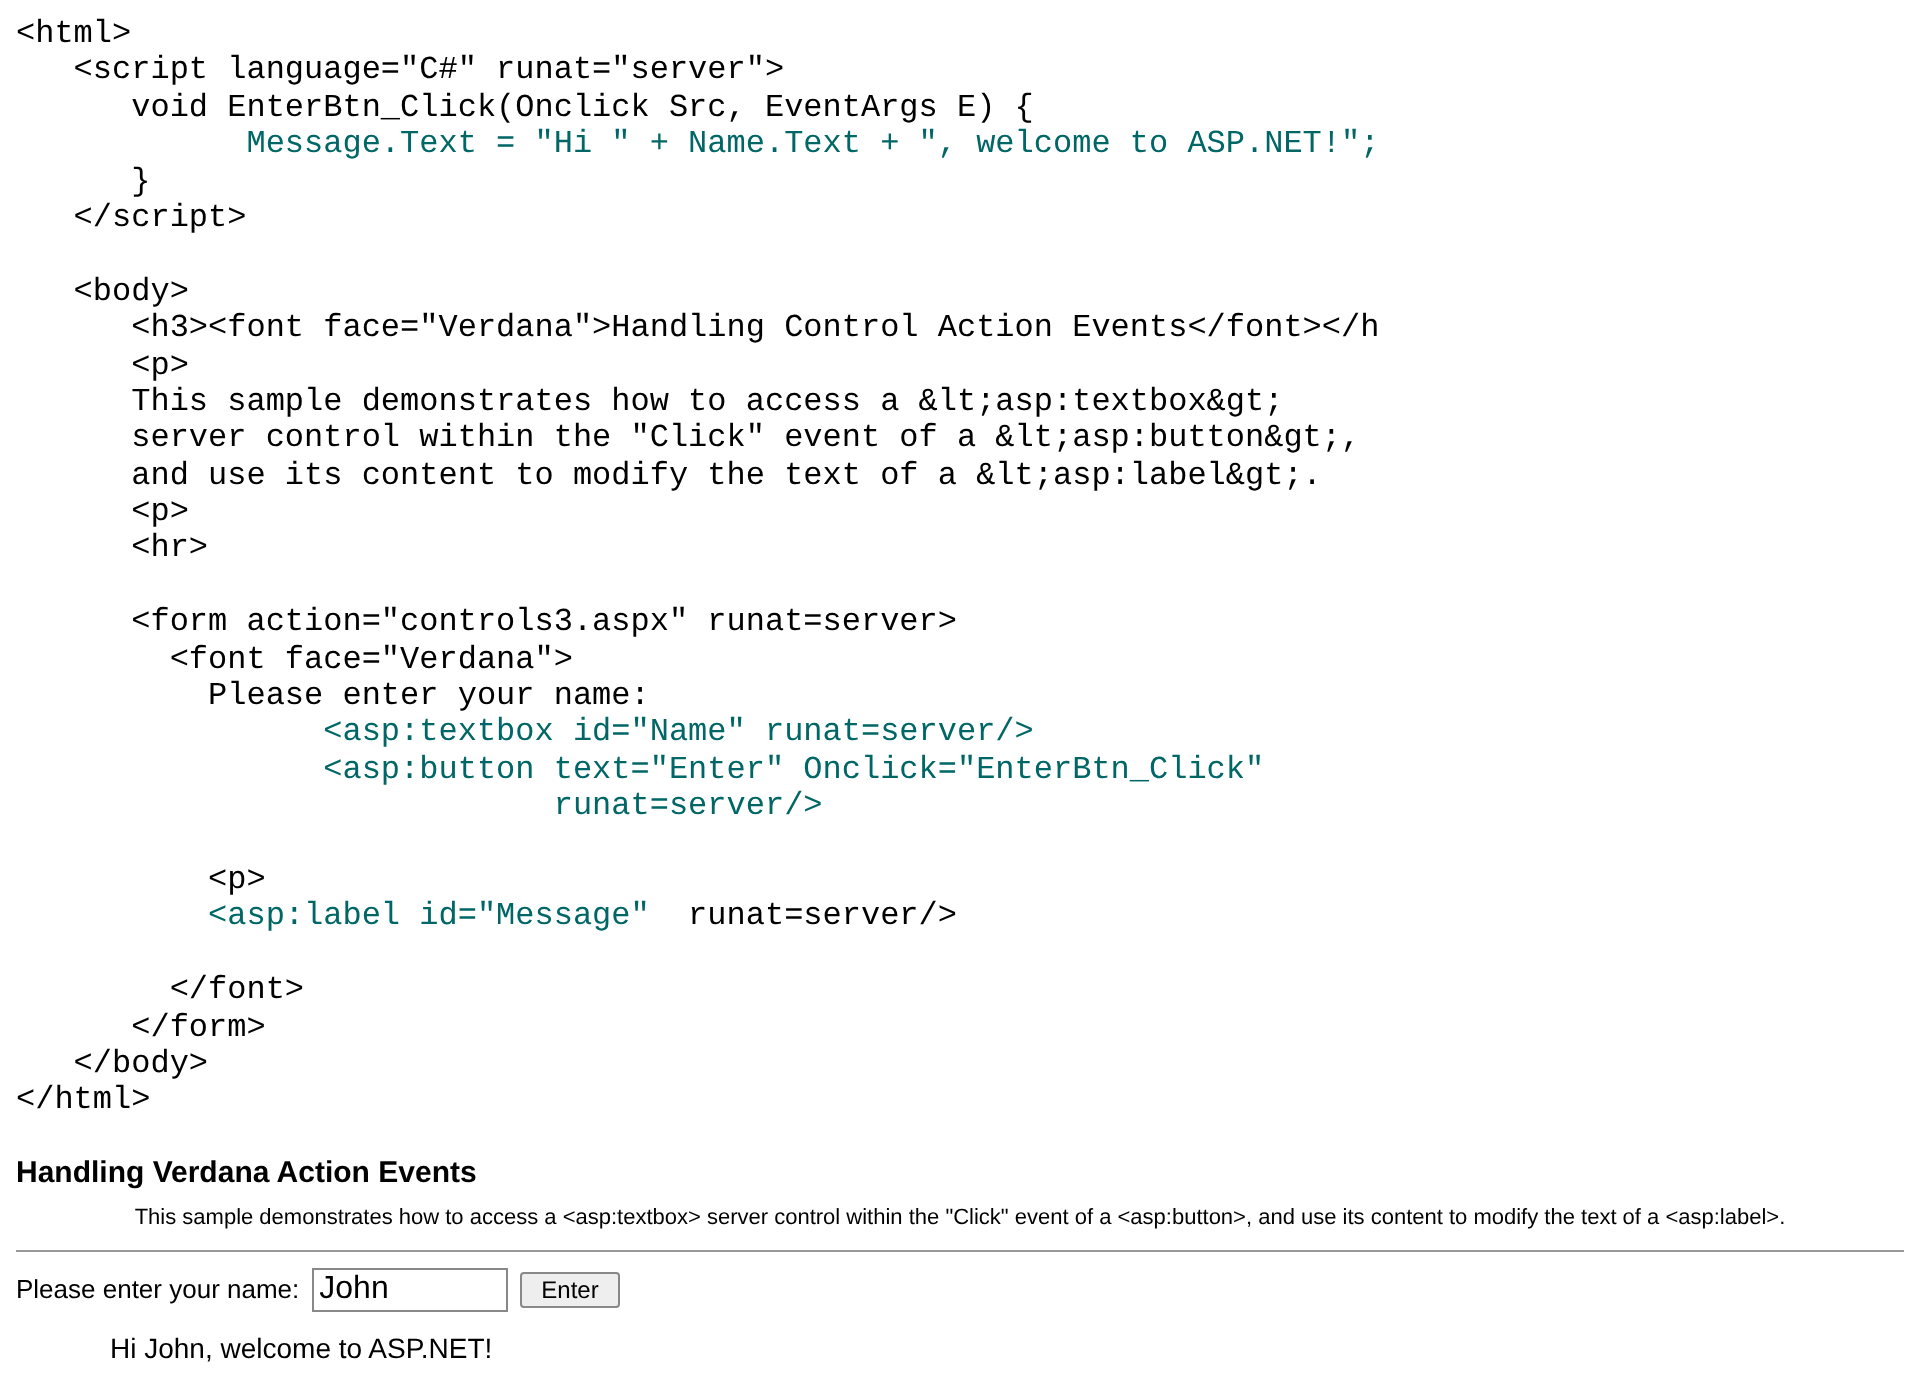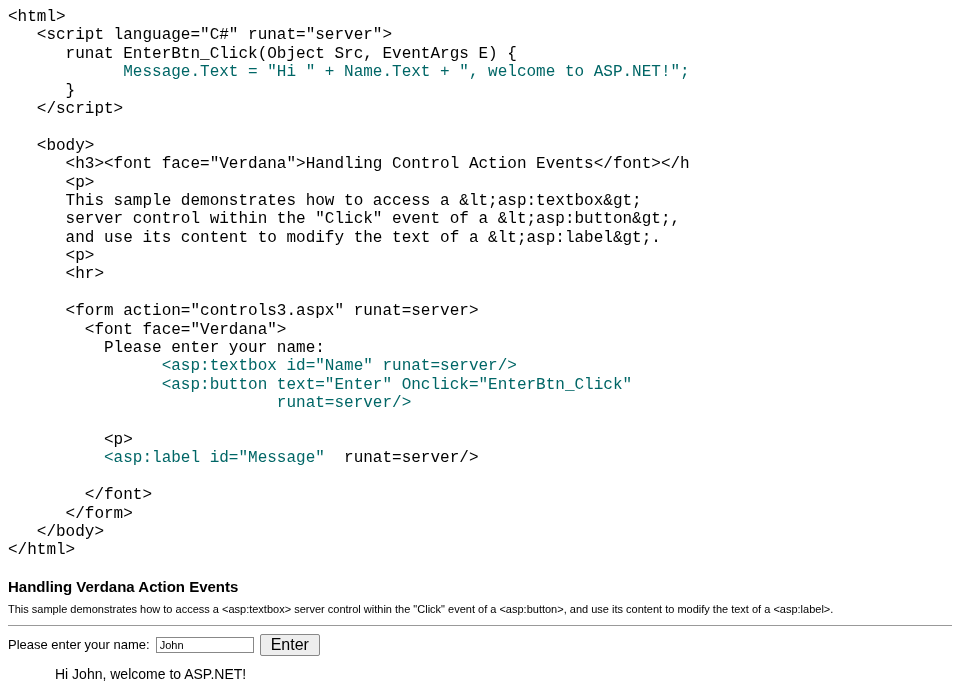--- a/index.html
+++ b/index.html
@@ -23,59 +23,60 @@
     }
     h3.verdana {
       font-family: Verdana, sans-serif;
       font-weight: bold;
       font-size: 15px;
       margin: 10px 0 8px 0;
     }
     .desc {
       font-size: 11px;
       margin-bottom: 10px;
+      text-align: center;
     }
     hr {
       border: none;
       border-top: 1px solid #999;
       margin: 8px 0;
     }
     .form-row {
       display: flex;
       align-items: center;
       gap: 6px;
       font-size: 13px;
       margin-bottom: 10px;
     }
     .form-row input[type="text"] {
-      font-size: 11px;
+      font-size: 16px;
       padding: 1px 3px;
       width: 90px;
       border: 1px solid #888;
     }
     .form-row button {
-      font-size: 16px;
+      font-size: 12px;
       padding: 1px 10px;
       border: 1px solid #888;
       background: #eee;
       border-radius: 2px;
       cursor: pointer;
     }
     .msg {
       font-size: 14px;
       margin-bottom: 4px;
       margin-left: 47px;
     }
   </style>
 </head>
 <body>
 
 <div class="code-block"><span>&lt;html&gt;</span>
 <span>   &lt;script language="C#" runat="server"&gt;</span>
-<span>      runat EnterBtn_Click(Object Src, EventArgs E) {</span>
+<span>      void EnterBtn_Click(Onclick Src, EventArgs E) {</span>
 <span><span>            </span><span class="hl">Message.Text = "Hi " + Name.Text + ", welcome to ASP.NET!";</span></span>
 <span>      }</span>
 <span><span>   &lt;/scr</span><span>ipt&gt;</span></span>
 
 <span>   &lt;body&gt;</span>
 <span>      &lt;h3&gt;&lt;font face="Verdana"&gt;Handling Control Action Events&lt;/font&gt;&lt;/h</span>
 <span>      &lt;p&gt;</span>
 <span>      This sample demonstrates how to access a &amp;lt;asp:textbox&amp;gt;</span>
 <span>      server control within the "Click" event of a &amp;lt;asp:button&amp;gt;,</span>
 <span>      and use its content to modify the text of a &amp;lt;asp:label&amp;gt;.</span>

